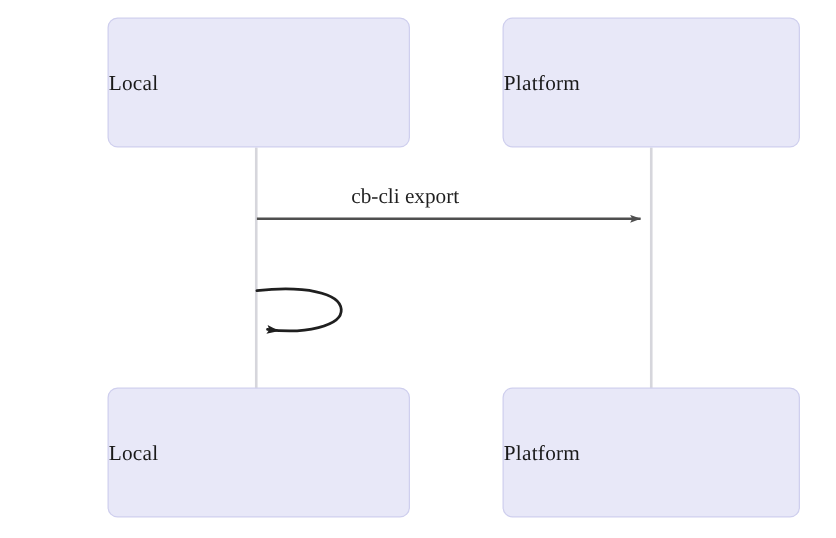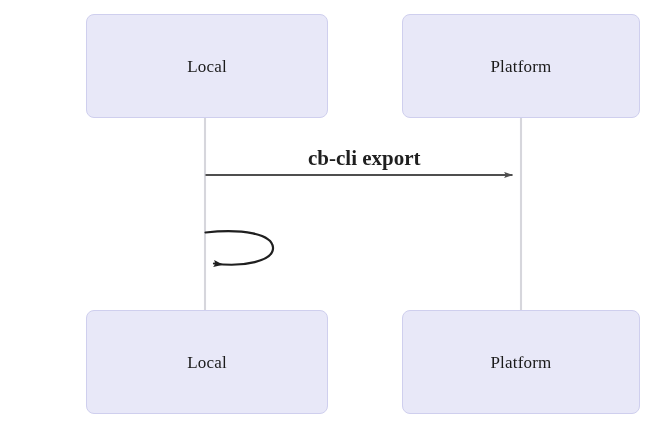--- a/index.html
+++ b/index.html
@@ -29,45 +29,44 @@
   }
   
   .actor-box {
     position: absolute;
     box-sizing: border-box;
     background: #e8e8f8;
     border: 1px solid #cfcfee;
     border-radius: 8px;
     display: flex;
     align-items: center;
-    justify-content: center;
+    justify-content: flex-start;
     z-index: 3;
   }
   .actor-label {
     font-family: "Liberation Serif", "DejaVu Serif", serif;
     font-size: 17px;
     color: #1a1a1a;
     line-height: 1;
     letter-spacing: 0.2px;
     white-space: nowrap;
   }
   
   .msg-label {
     position: absolute;
     font-family: "Liberation Serif", "DejaVu Serif", serif;
     color: #1f1f1f;
     white-space: nowrap;
     z-index: 4;
     line-height: 1;
   }
   #message-label-export {
-    font-size: 21px;
-    left: 308px;
+    font-size: 17px;
+    left: 281px;
     top: 148px;
-    font-weight: bold;
   }
   #note-label-folder {
     font-size: 16px;
     left: 22px;
     top: 203px;
   }
 </style>
 </head>
 <body>
 

